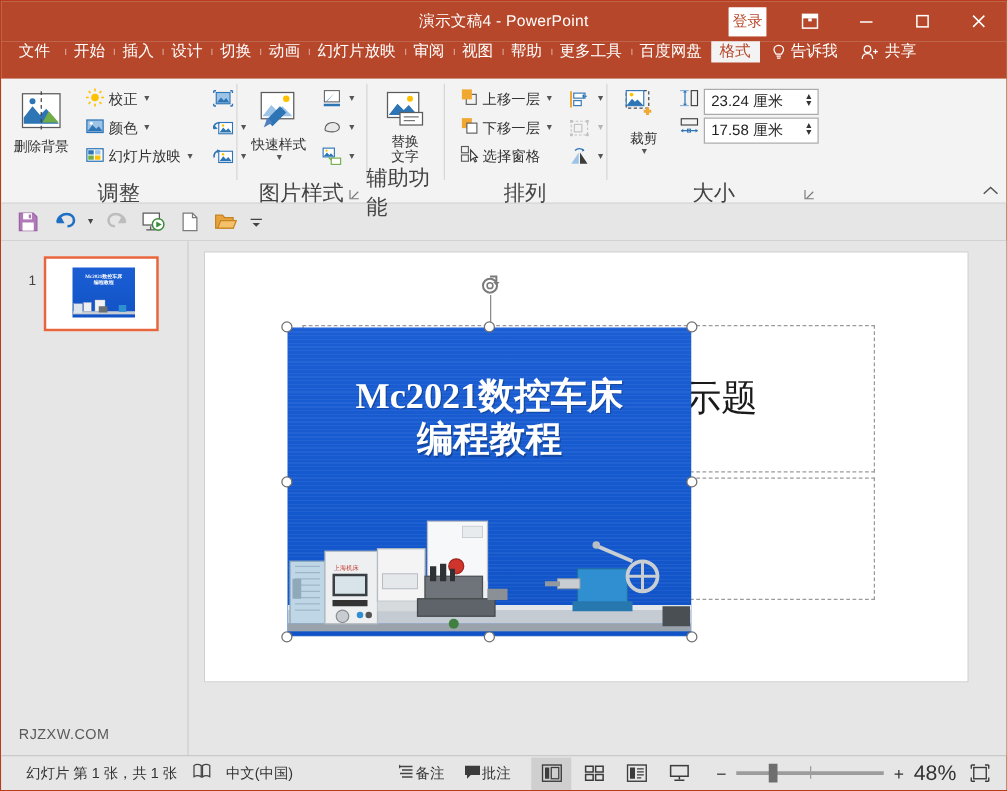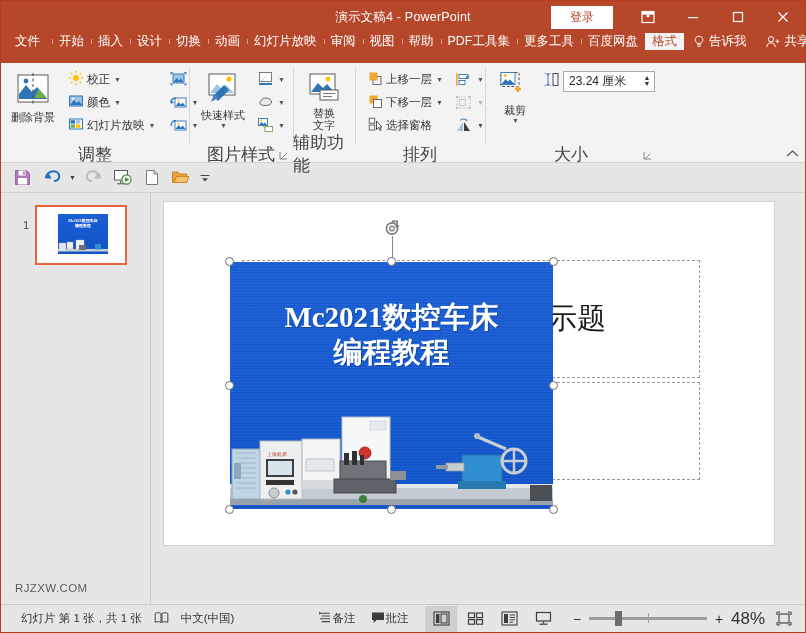--- a/index.html
+++ b/index.html
@@ -26,21 +26,21 @@
   .title-text {
     color: #fff; font-size: 12.5px; letter-spacing: .2px;
     white-space: nowrap;
   }
   .title-right {
     position: absolute; right: 0; top: 0; height: 32px;
     display: flex; align-items: center;
   }
   .signin-btn {
     background: #fff; color: #B7472A; font-size: 12px;
-    padding: 3px 18px; margin-right: 12px;
+    padding: 3px 2px; margin-right: 12px;
     line-height: 1.25; cursor: pointer;
     border: 1px solid #fff;
   }
   .caption-btn {
     width: 45px; height: 32px; color: #fff;
     display: flex; align-items: center; justify-content: center;
     font-size: 13px; cursor: default;
   }
   .caption-btn svg { display: block; }
 
@@ -282,21 +282,20 @@
     <div class="tab file">文件</div>
     <div class="tab sep">开始</div>
     <div class="tab sep">插入</div>
     <div class="tab sep">设计</div>
     <div class="tab sep">切换</div>
     <div class="tab sep">动画</div>
     <div class="tab sep">幻灯片放映</div>
     <div class="tab sep">审阅</div>
     <div class="tab sep">视图</div>
     <div class="tab sep">帮助</div>
-    <div class="tab sep">PDF工具集</div>
     <div class="tab sep">更多工具</div>
     <div class="tab sep">百度网盘</div>
     <div class="tab active">格式</div>
     <div class="tab-extra">
       <span>
         <svg width="12" height="14" viewBox="0 0 12 14">
             <path d="M6 1.2 C3.6 1.2 2.2 3 2.2 4.8 C2.2 6.3 3.4 7.2 3.9 8.3 L8.1 8.3 C8.6 7.2 9.8 6.3 9.8 4.8 C9.8 3 8.4 1.2 6 1.2 Z" fill="none" stroke="#fff" stroke-width="1"></path>
             <path d="M4.2 9.8 L7.8 9.8 M4.6 11.4 L7.4 11.4" stroke="#fff" stroke-width="1"></path>
           </svg>
       </span>
@@ -597,20 +596,38 @@
               <svg width="17" height="17" viewBox="0 0 17 17">
                   <rect x="10" y="2.5" width="5" height="12" fill="none" stroke="#3C3C3C" stroke-width=".9"></rect>
                   <path d="M5 2.5 L5 14.5" stroke="#2E75B6" stroke-width="1"></path>
                   <path d="M3.4 4 L5 2 L6.6 4" fill="#2E75B6"></path>
                   <path d="M3.4 13 L5 15 L6.6 13" fill="#2E75B6"></path>
                   <path d="M1 2.5 L8 2.5 M1 14.5 L8 14.5" stroke="#7EA9D8" stroke-width=".8"></path>
                 </svg>
             </span>
             <div class="spinbox">
               <span class="val">23.24 厘米</span>
+              <span class="spin-arrows">
+                  <span>▲</span>
+                  <span>▼</span>
+                </span>
+            </div>
+          </div>
+          <div class="sizefield">
+            <span>
+              <svg width="17" height="17" viewBox="0 0 17 17">
+                  <rect x="2" y="2" width="13" height="5" fill="none" stroke="#3C3C3C" stroke-width=".9"></rect>
+                  <path d="M2 11.5 L15 11.5" stroke="#2E75B6" stroke-width="1"></path>
+                  <path d="M3.6 10 L1.6 11.5 L3.6 13" fill="#2E75B6"></path>
+                  <path d="M13.4 10 L15.4 11.5 L13.4 13" fill="#2E75B6"></path>
+                  <rect x="7" y="10.3" width="2.4" height="2.4" fill="none" stroke="#2E75B6" stroke-width=".8"></rect>
+                </svg>
+            </span>
+            <div class="spinbox">
+              <span class="val">17.58 厘米</span>
               <span class="spin-arrows">
                   <span>▲</span>
                   <span>▼</span>
                 </span>
             </div>
           </div>
         </div>
       </div>
       <div class="rgroup-label">
         <span>大小</span>

